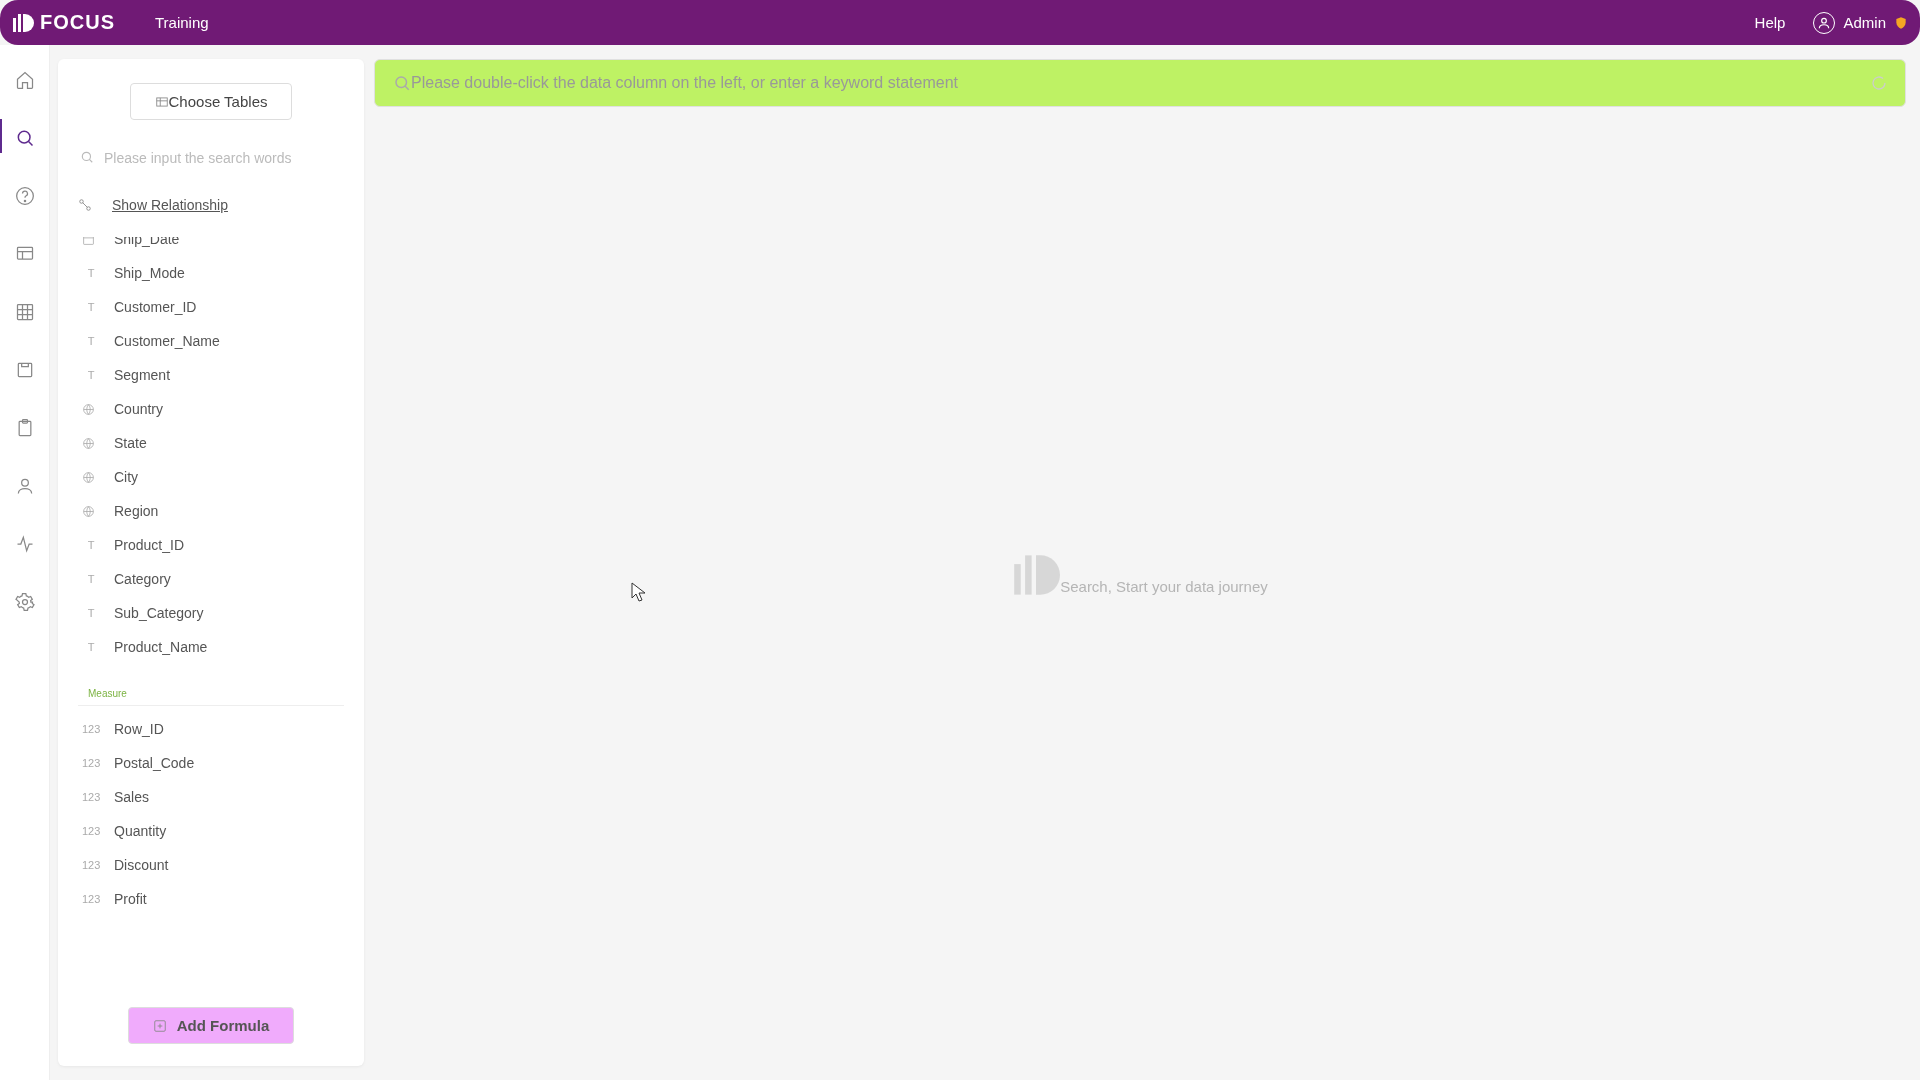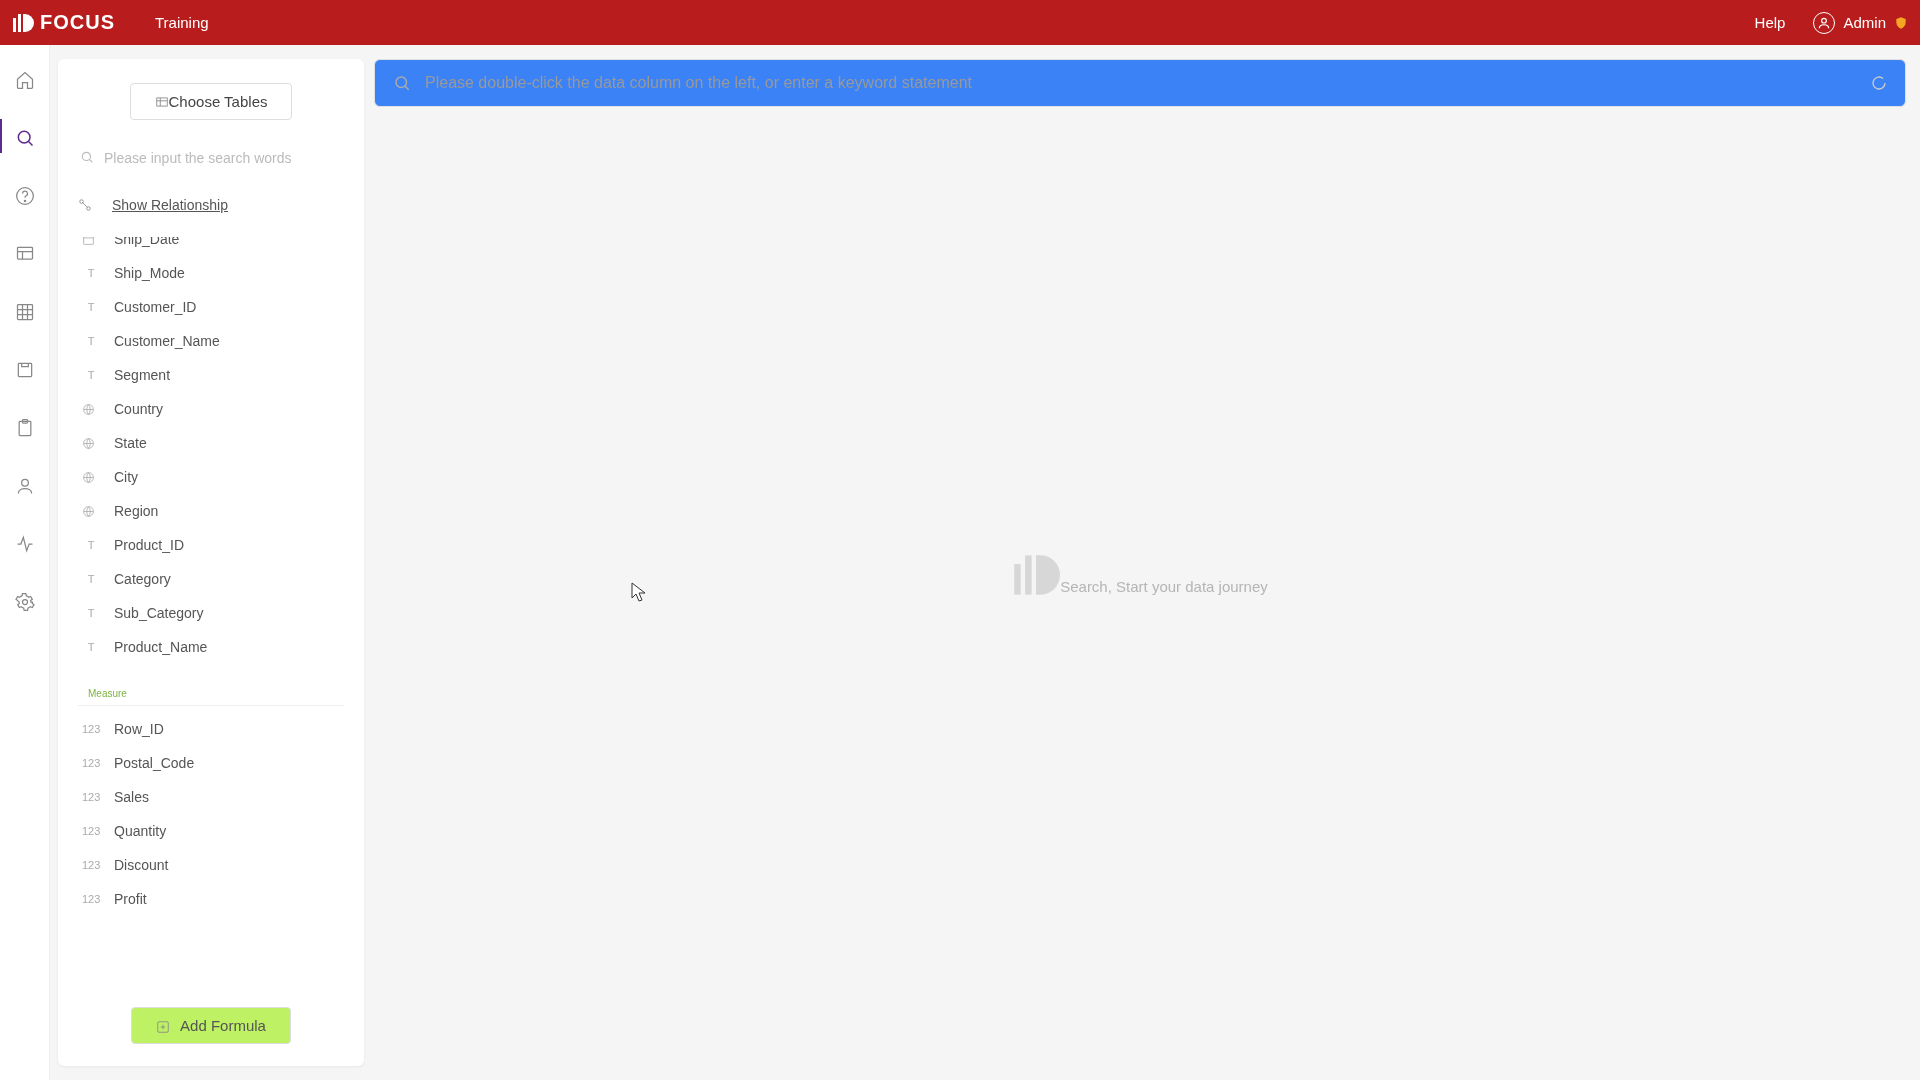--- a/index.html
+++ b/index.html
@@ -1,19 +1,19 @@
 <!DOCTYPE html>
 <html><head>
 <meta charset="utf-8">
 <style>
 * { margin: 0; padding: 0; box-sizing: border-box; font-family: -apple-system, BlinkMacSystemFont, "Segoe UI", Arial, sans-serif; }
 body { background: #f5f5f5; width: 1920px; height: 1080px; overflow: hidden; }
 
 
-.topbar { height: 45px; background: #b91c1c; display: flex; align-items: center; padding: 0 12px; color: #fff; }
+.topbar { height: 45px; background: #701a75; display: flex; align-items: center; padding: 0 12px; color: #fff; border-radius: 18px; }
 .logo { display: flex; align-items: center; gap: 6px; font-size: 20px; font-weight: 600; letter-spacing: 1px; margin-right: 40px; }
 .logo-mark { display: inline-flex; align-items: center; }
 .topnav { display: flex; gap: 40px; font-size: 15px; flex-direction: column; }
 .topnav-item { cursor: pointer; }
 .topnav-add { margin-left: 36px; width: 18px; height: 18px; border: 1.5px solid rgba(255,255,255,0.7); border-radius: 3px; display: flex; align-items: center; justify-content: center; font-size: 13px; line-height: 1; color: rgba(255,255,255,0.85); cursor: pointer; }
 .top-right { margin-left: auto; display: flex; align-items: center; gap: 28px; font-size: 15px; }
 .user { display: flex; align-items: center; gap: 8px; }
 .shield { color: #f5a623; font-size: 14px; }
 .user-avatar { width: 22px; height: 22px; border: 1.5px solid #fff; border-radius: 50%; display: inline-flex; align-items: center; justify-content: center; }
 
@@ -30,24 +30,24 @@
 .side-search input::placeholder { color: #bbb; }
 .side-search .ic { position: absolute; left: 2px; top: 6px; color: #bbb; font-size: 14px; }
 .relationship { margin: 0 20px 12px; padding-bottom: 12px; display: flex; align-items: center; gap: 20px; font-size: 14px; color: #555; cursor: pointer; text-decoration: underline; }
 
 .cols { flex: 1; overflow-y: auto; padding: 0 14px 0 14px; }
 .col-row { display: flex; align-items: center; gap: 14px; padding: 9px 10px; font-size: 14px; color: #555; cursor: pointer; }
 .col-row.cut { padding-top: 0; margin-top: -6px; }
 .col-type { width: 18px; font-size: 11px; color: #aaa; text-align: center; }
 .col-type.symbol { font-size: 13px; }
 .section-header { font-size: 10px; color: #7cb342; padding: 18px 10px 6px; margin: 6px 6px 6px; border-bottom: 1px solid #eee; }
-.add-formula { margin: 16px auto 22px; padding: 9px 24px; border: 1px solid #ddd; border-radius: 4px; background: #bef264; font-size: 15px; color: #555; cursor: pointer; display: flex; align-items: flex-end; gap: 10px; }
+.add-formula { margin: 16px auto 22px; padding: 9px 24px; border: 1px solid #ddd; border-radius: 4px; background: #f0abfc; font-size: 15px; color: #555; cursor: pointer; display: flex; align-items: center; gap: 10px; font-weight: bold; }
 
 .main { flex: 1; display: flex; flex-direction: column; padding: 14px 14px 14px 2px; }
-.main-search { display: flex; align-items: center; background: #3b82f6; border: 1px solid #e0e0e0; border-radius: 6px; padding: 14px 18px; gap: 14px; }
+.main-search { display: flex; align-items: center; background: #bef264; border: 1px solid #e0e0e0; border-radius: 6px; padding: 14px 18px; }
 .main-search .ic { color: #aaa; }
 .main-search input { flex: 1; border: none; outline: none; font-size: 16px; color: #333; background: transparent; }
 .main-search input::placeholder { color: #999; }
 .main-search .spin { color: #ccc; font-size: 14px; }
 
 .canvas { flex: 1; display: flex; align-items: center; justify-content: center; color: #aaa; background: #f5f5f5; }
 .canvas-mark { opacity: .5; margin-bottom: 24px; }
 .canvas-text { font-size: 15px; color: #b5b5b5; }
 
 

